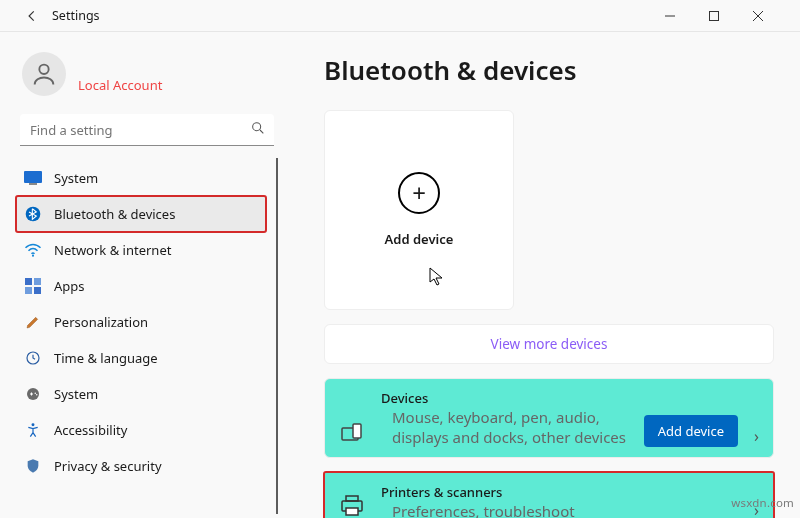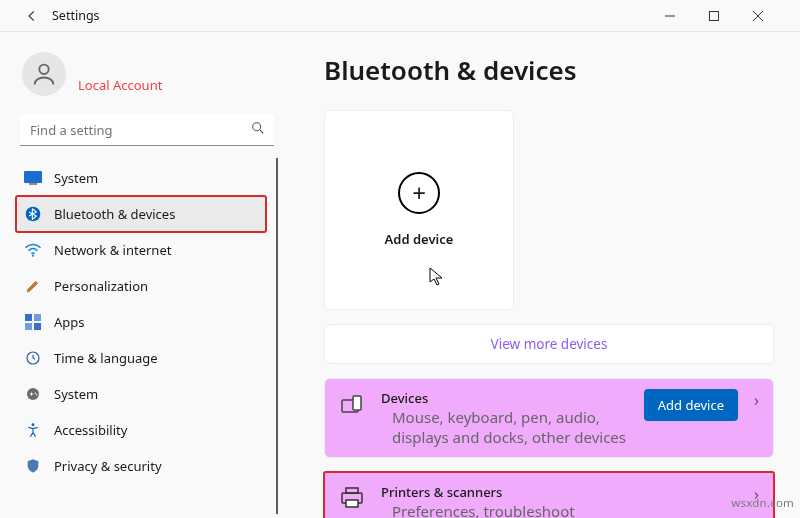--- a/index.html
+++ b/index.html
@@ -23,21 +23,21 @@
   .nav-item.highlight { outline: 2.5px solid #d42a2a; outline-offset: -1px; border-radius:2px; }
   .nav-icon { width:18px; height:18px; display:flex; align-items:center; justify-content:center; flex-shrink:0; }
   .main { flex:1; padding: 20px 26px 0 34px; overflow:hidden; }
   .page-title { font-size:26px; font-weight:600; margin-bottom: 22px; }
   .tile-area { display:flex; }
   .add-tile { width: 190px; height: 200px; background:#fff; border:1px solid #eee; border-radius:6px; display:flex; flex-direction:column; align-items:center; justify-content:center; gap:16px; cursor:pointer; position:relative; }
   .plus-circle { width:42px; height:42px; border:2.5px solid #000; border-radius:50%; display:flex; align-items:center; justify-content:center; font-size:24px; line-height:1; }
   .add-tile .caption { font-size:13px; font-weight:600; }
   .cursor-arrow { position:absolute; bottom:22px; left:104px; pointer-events:none; }
   .wide-btn { margin-top:14px; background:#fff; border:1px solid #eee; border-radius:6px; text-align:center; padding:10px 0; color:#8b5cf6; font-size:13.5px; cursor:pointer; }
-  .card { margin-top:14px; background:#f0abfc; border:1px solid #ececec; border-radius:6px; padding:10px 12px; display:flex; align-items:flex-start; gap:14px; cursor:pointer; }
+  .card { margin-top:14px; background:#5eead4; border:1px solid #ececec; border-radius:6px; padding:10px 12px; display:flex; align-items:flex-end; gap:14px; cursor:pointer; }
   .card.highlight { outline: 2.5px solid #d42a2a; outline-offset: -1px; border-radius:2px; }
   .card-icon { width:30px; height:30px; display:flex; align-items:center; justify-content:center; color:#333; }
   .card-titles { flex:1; min-width:0; }
   .card-title { font-size:13px; font-weight:500; }
   .card-sub { font-size:15px; color:#666;margin-left:11px; }
   .pill-btn { background:#0067c0; color:#fff; border:none; border-radius:4px; padding:7px 14px; font-size:13px; cursor:pointer; }
   .chev { font-size:16px; color:#555; padding:0 2px; }
   .watermark { position:absolute; right:6px; bottom:8px; font-size:11.5px; color:#7a7a7a; letter-spacing:.2px; }
   svg { display:block; }
 </style>
@@ -119,37 +119,37 @@
           <svg width="18" height="14" viewBox="0 0 24 18">
               <path d="M2 6c6-6 14-6 20 0M6 10c4-4 8-4 12 0M10 14c1.3-1.3 2.7-1.3 4 0" fill="none" stroke="#1688d8" stroke-width="2"></path>
               <circle cx="12" cy="16.5" r="1.4" fill="#1688d8"></circle>
             </svg>
         </span>
         <span>Network &amp; internet</span>
       </div>
 
       <div class="nav-item">
         <span class="nav-icon">
-          <svg width="16" height="16" viewBox="0 0 24 24">
-              <path d="M3 21l4-1 12-12-3-3L4 17z" fill="#c9772d" stroke="#8a4d14" stroke-width="0.6"></path>
-            </svg>
-        </span>
-        <span>Personalization</span>
-      </div>
-
-      <div class="nav-item">
-        <span class="nav-icon">
           <svg width="16" height="16" viewBox="0 0 16 16">
               <rect x="0" y="0" width="7" height="7" fill="#3b6fc9"></rect>
               <rect x="9" y="0" width="7" height="7" fill="#6f9dde"></rect>
               <rect x="0" y="9" width="7" height="7" fill="#6f9dde"></rect>
               <rect x="9" y="9" width="7" height="7" fill="#3b6fc9"></rect>
             </svg>
         </span>
         <span>Apps</span>
+      </div>
+
+      <div class="nav-item">
+        <span class="nav-icon">
+          <svg width="16" height="16" viewBox="0 0 24 24">
+              <path d="M3 21l4-1 12-12-3-3L4 17z" fill="#c9772d" stroke="#8a4d14" stroke-width="0.6"></path>
+            </svg>
+        </span>
+        <span>Personalization</span>
       </div>
 
 
       <div class="nav-item">
         <span class="nav-icon">
           <svg width="16" height="16" viewBox="0 0 24 24">
               <circle cx="12" cy="12" r="9" fill="none" stroke="#2b5ea3" stroke-width="1.8"></circle>
               <path d="M12 7v5l3 2" fill="none" stroke="#2b5ea3" stroke-width="1.8"></path>
             </svg>
         </span>

